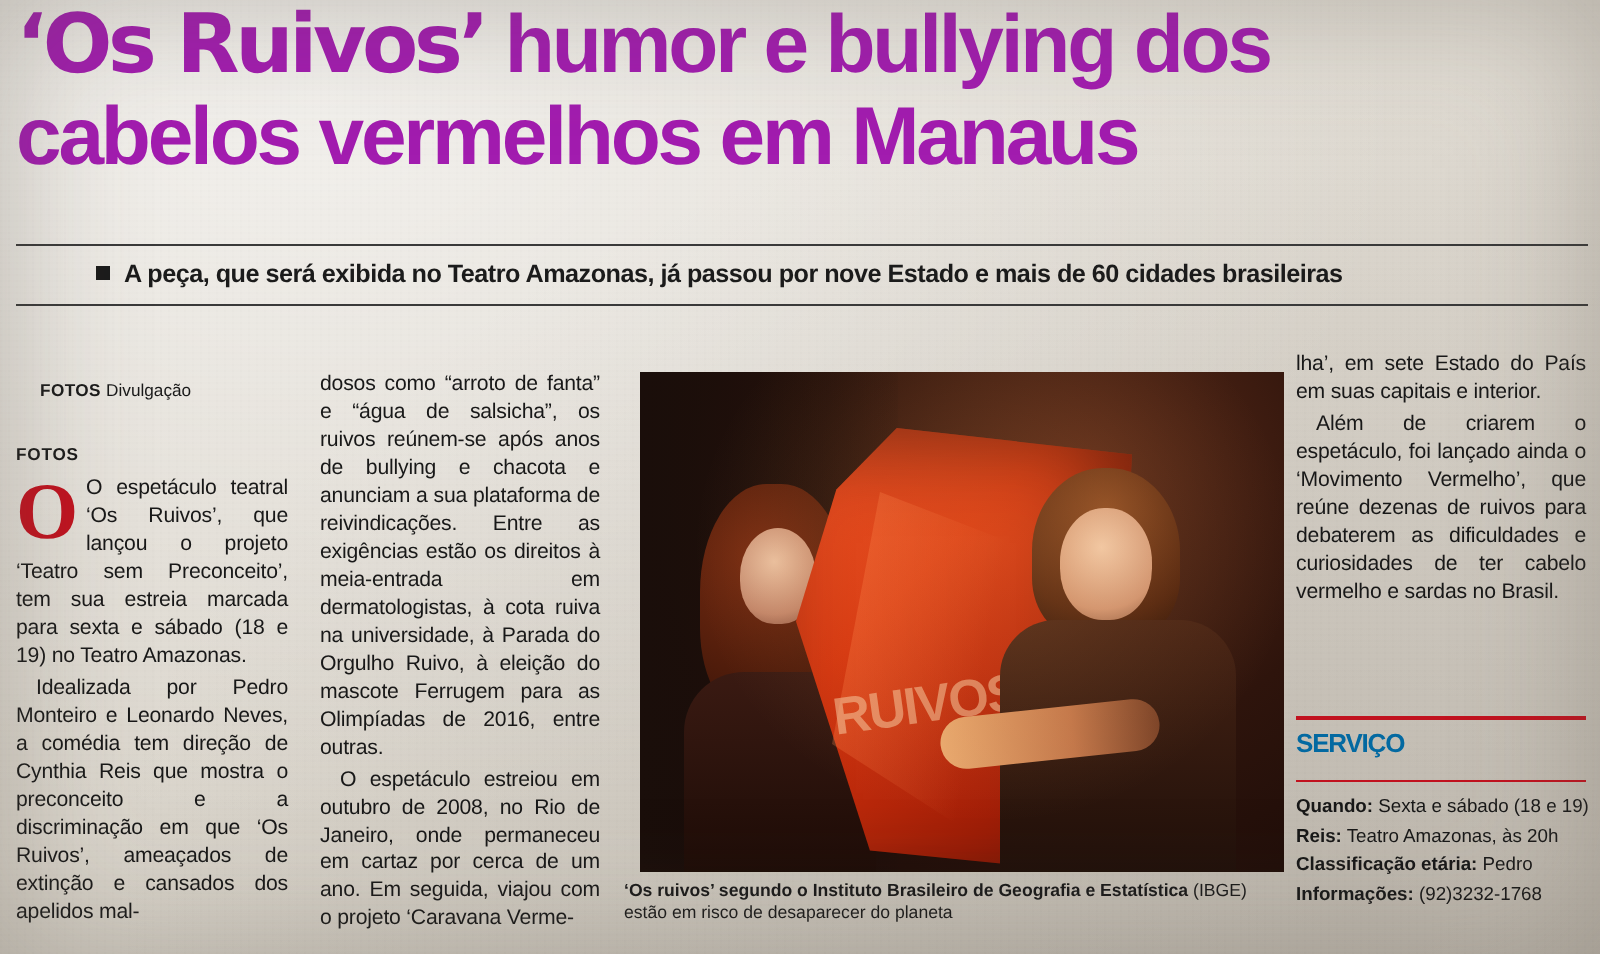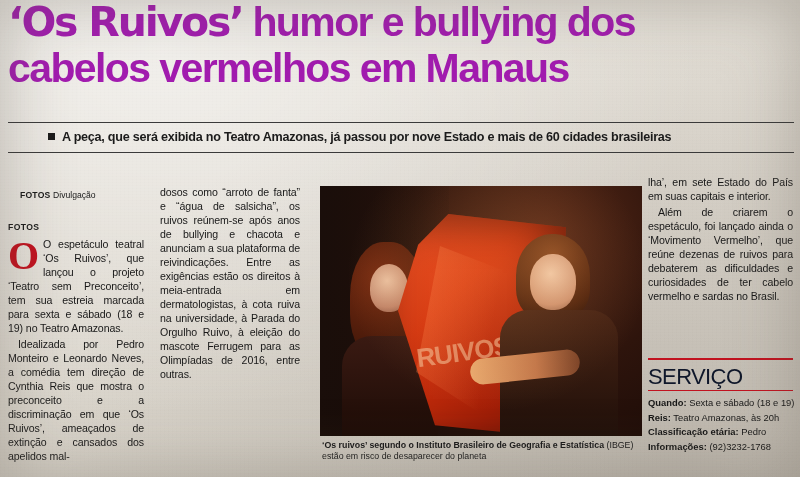--- a/index.html
+++ b/index.html
@@ -227,21 +227,21 @@
     border-radius: 14px;
     transform: rotate(-6deg);
   }
   #photo .glow {
     position: absolute; inset: 0;
     background: radial-gradient(ellipse at 55% 35%, rgba(255,170,90,0.18), rgba(0,0,0,0) 60%);
   }
 
   .caption {
     position: absolute;
-    left: 322px;
+    left: 312px;
     top: 440px;
     width: 320px;
     font-size: 8.8px;
     line-height: 1.22;
     color: #1a1a1a;
   }
   .caption b { font-weight: bold; }
 
   
   .servico-rule {
@@ -250,24 +250,24 @@
     top: 358px;
     width: 145px;
     height: 2px;
     background: #c1121f;
   }
   .servico-title {
     position: absolute;
     left: 648px;
     top: 364px;
     width: 145px;
-    font-size: 22px;
-    font-weight: normal;
+    font-size: 13px;
+    font-weight: bold;
     letter-spacing: -0.6px;
-    color: #0f172a;
+    color: #0369a1;
   }
   .servico-rule2 {
     position: absolute;
     left: 648px;
     top: 390px;
     width: 145px;
     height: 1px;
     background: #c1121f;
   }
   .servico-list {
@@ -316,20 +316,21 @@
   </div>
   <div class="manaus">FOTOS</div>
 
   <div class="col" id="col1">
     <p class="noindent"><span class="dropcap">O</span><span>O espetáculo teatral ‘Os Ruivos’, que lançou o projeto ‘Teatro sem Preconceito’, tem sua estreia marcada para sexta e sábado (18 e 19) no Teatro Amazonas.</span></p>
     <p><span>Idealizada por Pedro Monteiro e Leonardo Neves, a comédia tem direção de Cynthia Reis que mostra o preconceito e a discriminação em que ‘Os Ruivos’, ameaçados de extinção e cansados dos apelidos mal-</span></p>
   </div>
 
   <div class="col" id="col2">
     <p class="noindent"><span>dosos como “arroto de fanta” e “água de salsicha”, os ruivos reúnem-se após anos de bullying e chacota e anunciam a sua plataforma de reivindicações. Entre as exigências estão os direitos à meia-entrada em dermatologistas, à cota ruiva na universidade, à Parada do Orgulho Ruivo, à eleição do mascote Ferrugem para as Olimpíadas de 2016, entre outras.</span></p>
+    <p><span>O espetáculo estreiou em outubro de 2008, no Rio de Janeiro, onde permaneceu em cartaz por cerca de um ano. Em seguida, viajou com o projeto ‘Caravana Verme-</span></p>
   </div>
 
   <div id="photo">
     <div class="bg"></div>
     <div class="darkleft"></div>
     <div class="woman-hair"></div>
     <div class="woman-face"></div>
     <div class="woman-body"></div>
     <div class="flag"></div>
     <div class="flagfold"></div>

